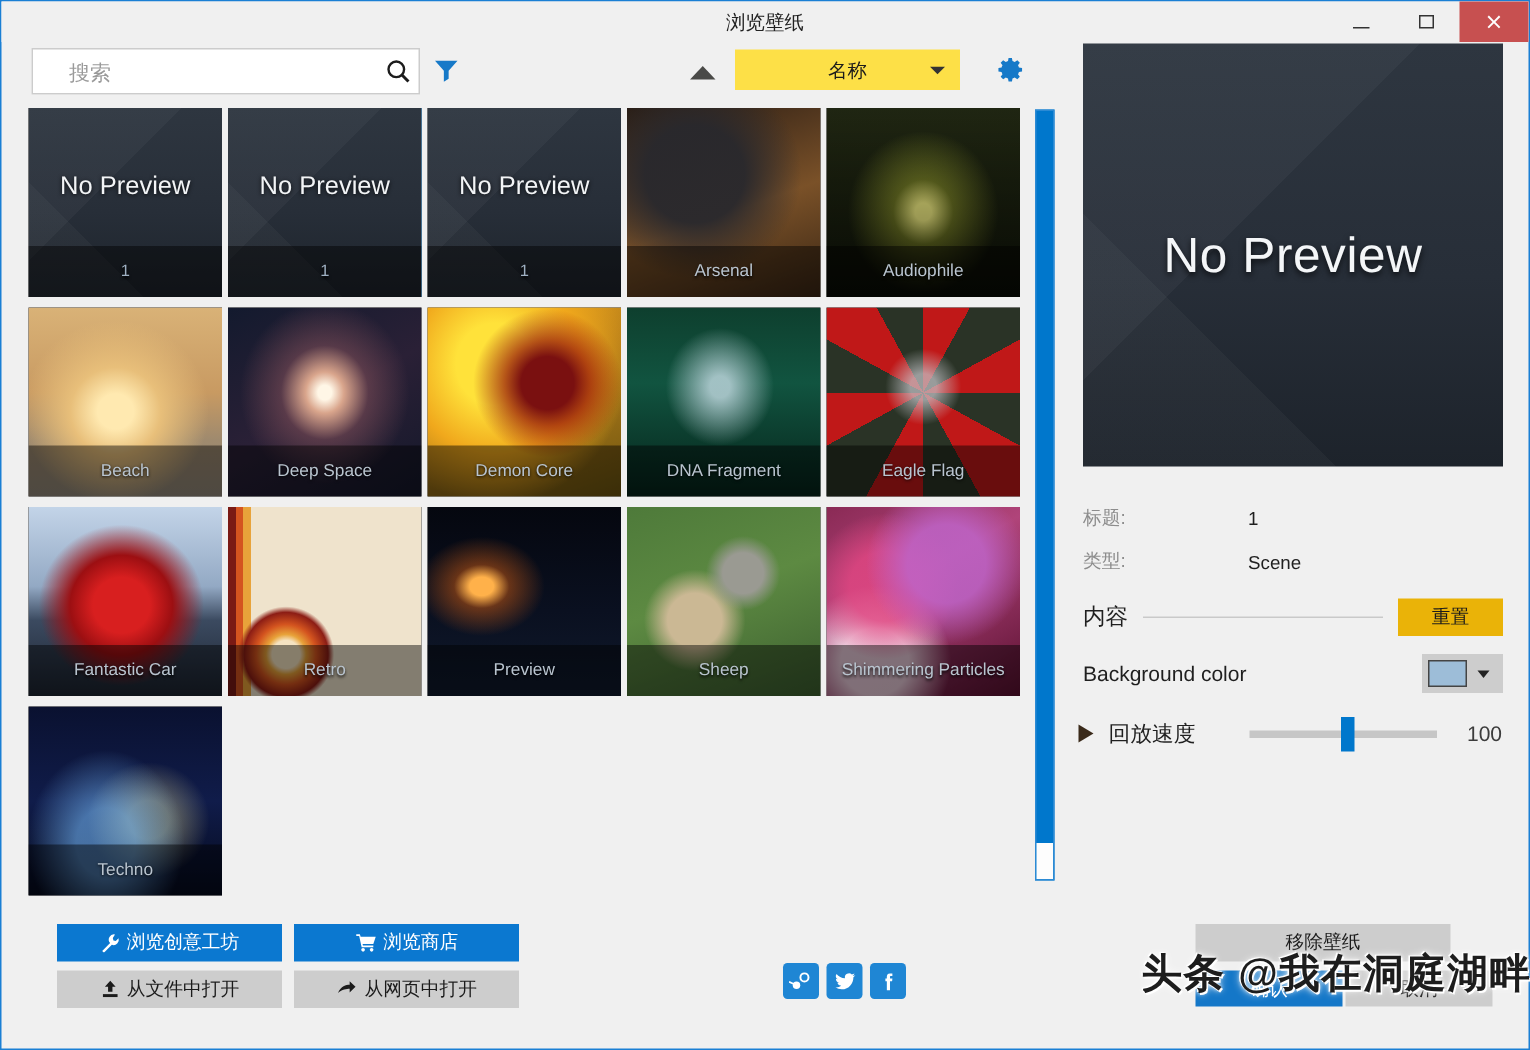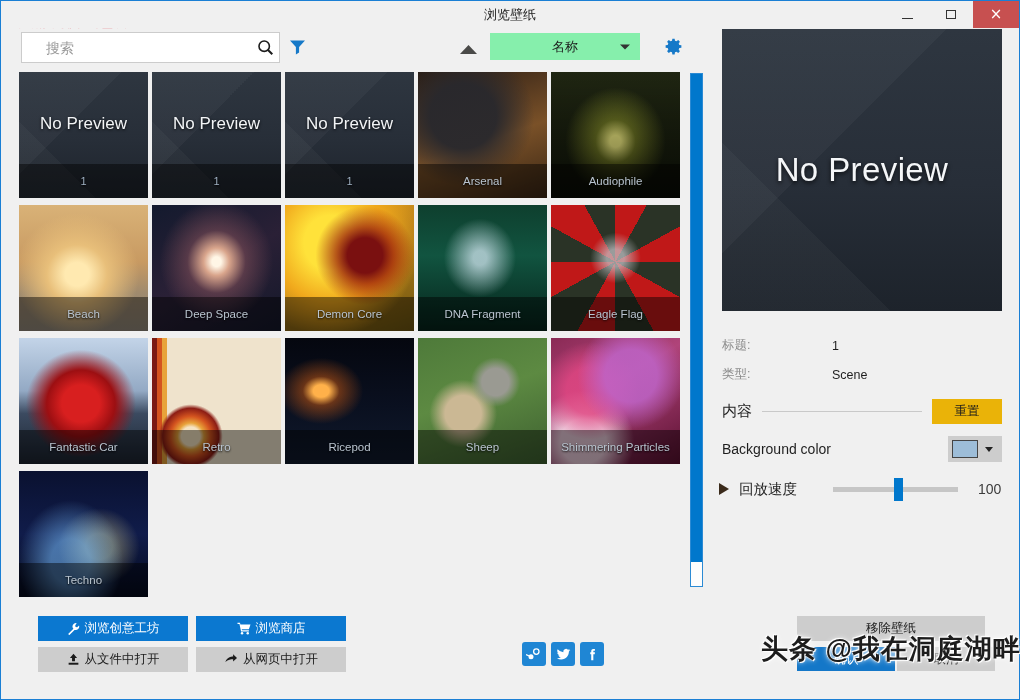--- a/index.html
+++ b/index.html
@@ -53,21 +53,21 @@
     border:none; outline:none; flex:1; height:100%;
     font-size:14px; color:#222; padding:0 24px;
     font-family:"Liberation Sans",sans-serif; background:transparent;
   }
   .search-input::placeholder{ color:#9a9a9a; }
   .search-icon{ width:30px; display:flex; align-items:center; justify-content:center; }
   .filter-icon{ position:absolute; left:288px; top:11px; }
   .sort-arrow{ position:absolute; left:458px; top:13px; }
   .sort-select{
     position:absolute; left:489px; top:5px; width:150px; height:27px;
-    background:#86efac; border:none; font-size:13px; color:#1b1b1b;
+    background:#fde047; border:none; font-size:13px; color:#1b1b1b;
     display:flex; align-items:center; justify-content:center; position:absolute;
   }
   .sort-select .caret{
     position:absolute; right:10px; top:50%; transform:translateY(-50%);
     width:0;height:0;border-left:5px solid transparent;border-right:5px solid transparent;
     border-top:5px solid #333;
   }
   .gear-icon{ position:absolute; left:662px; top:36px; }
 
   
@@ -250,21 +250,21 @@
   
   .social{ position:absolute; left:521px; top:641px; display:flex; gap:5px; }
   .sicon{
     width:24px;height:24px;background:#1f86d4;border-radius:3px;
     display:flex;align-items:center;justify-content:center;color:#fff;font-size:14px;
   }
 
   
   .btnsRight{ position:absolute; left:796px; top:615px; width:198px; }
   .rbtn{
-    width:188px; height:25px; border:none; font-size:12.5px; cursor:pointer;
+    width:170px; height:25px; border:none; font-size:12.5px; cursor:pointer;
     font-family:"Liberation Sans",sans-serif; display:flex; align-items:center; justify-content:center;
   }
   .rbtn.grey{ background:#cdcdcd; color:#1b1b1b; }
   .confirm-row{ display:flex; gap:2px; margin-top:6px; }
   .cbtn{ width:98px; height:24px; border:none; font-size:12.5px; cursor:pointer;
          font-family:"Liberation Sans",sans-serif; }
   .cbtn.blue{ background:#1477c8; color:#fff; }
   .cbtn.grey{ background:#cdcdcd; color:#1b1b1b;font-family:Liberation Serif, serif; }
 
   
@@ -379,21 +379,21 @@
       <div class="tile">
         <div class="art art-car"></div>
         <div class="cap">Fantastic Car</div>
       </div>
       <div class="tile">
         <div class="art art-retro"></div>
         <div class="cap">Retro</div>
       </div>
       <div class="tile">
         <div class="art art-ricepod"></div>
-        <div class="cap">Ricepod</div>
+        <div class="cap">Preview</div>
       </div>
       <div class="tile">
         <div class="art art-sheep"></div>
         <div class="cap">Sheep</div>
       </div>
       <div class="tile">
         <div class="art art-shimmer"></div>
         <div class="cap">Shimmering Particles</div>
       </div>
       <div class="tile">

